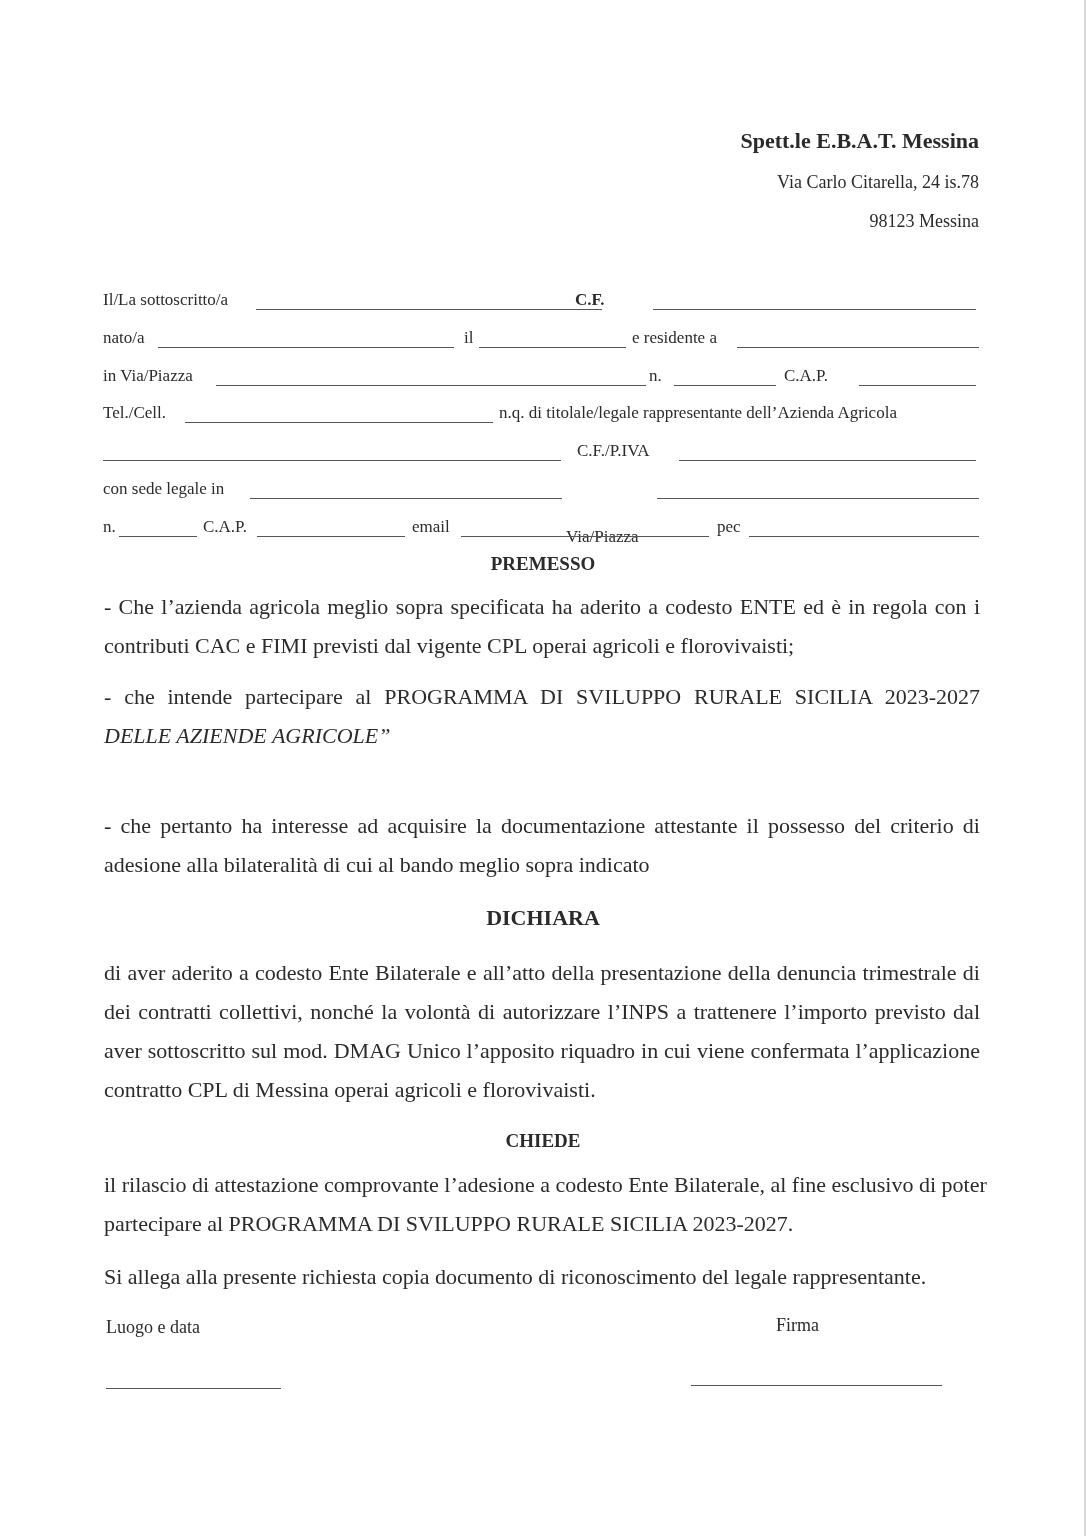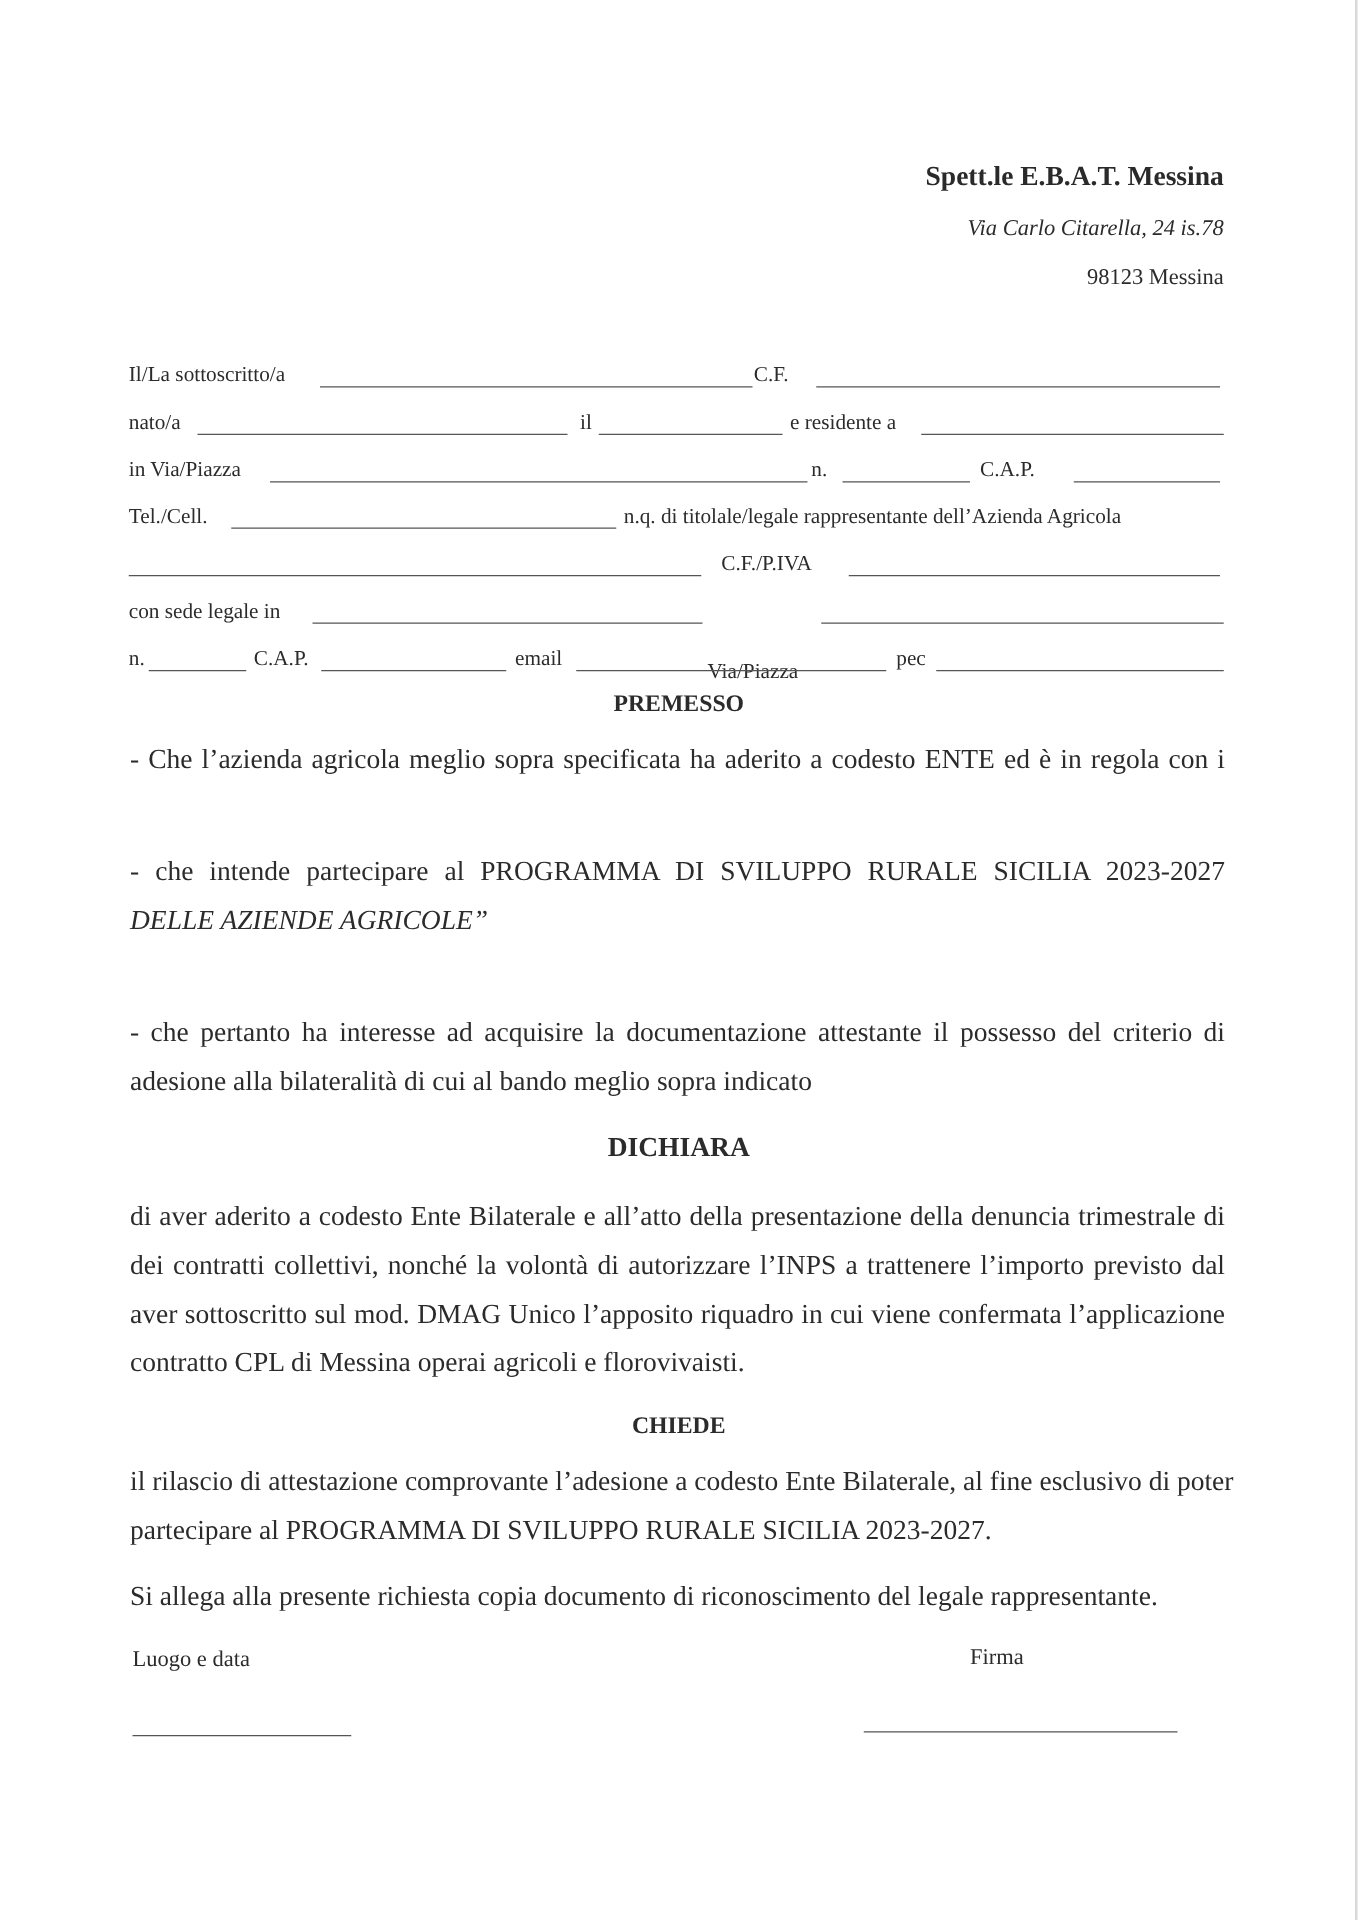--- a/index.html
+++ b/index.html
@@ -5,21 +5,21 @@
   html, body { margin: 0; padding: 0; background: #ffffff; }
   body {
     width: 1086px; height: 1536px; position: relative; overflow: hidden;
     font-family: "Liberation Serif", "DejaVu Serif", serif;
     color: #2b2b2b;
   }
   .page-edge-right { position: absolute; right: 0; top: 0; width: 2px; height: 1536px; background: #d8d8d8; }
   .abs { position: absolute; white-space: nowrap; }
   .addr { right: 107px; text-align: right; font-size: 18px; }
   .addr-title { font-size: 22px; font-weight: bold; top: 128px; right: 107px; color: #2a2a2a; }
-  .addr-line1 { top: 172px; font-style: italic; }
+  .addr-line1 { top: 172px; }
   .addr-line2 { top: 211px; }
 
   .row { position: absolute; left: 103px; width: 876px; height: 24px; font-size: 17px; }
   .row .lbl { position: absolute; top: 0; white-space: nowrap; }
   .row .ln { position: absolute; top: 19px; height: 0; border-bottom: 1.3px solid #555; }
 
   .heading { position: absolute; left: 0; width: 1086px; text-align: center; font-weight: bold; }
   .h-premesso { top: 553px; font-size: 19px; }
   .h-dichiara { top: 905px; font-size: 22px; }
   .h-chiede { top: 1130px; font-size: 19px; }
@@ -37,21 +37,21 @@
 
 <div class="page-edge-right"></div>
 
 <div class="abs addr-title">Spett.le E.B.A.T. Messina</div>
 <div class="abs addr addr-line1">Via Carlo Citarella, 24 is.78</div>
 <div class="abs addr addr-line2">98123 Messina</div>
 
 <div class="row" style="top:290px;">
   <span class="lbl" style="left:0;">Il/La sottoscritto/a</span>
   <span class="ln" style="left:153px;width:346px;"></span>
-  <span class="lbl" style="left:500px;">C.F.</span>
+  <span class="lbl" style="left:472px;font-weight:bold;">C.F.</span>
   <span class="ln" style="left:550px;width:323px;"></span>
 </div>
 
 <div class="row" style="top:328px;">
   <span class="lbl" style="left:0;">nato/a</span>
   <span class="ln" style="left:55px;width:296px;"></span>
   <span class="lbl" style="left:361px;">il</span>
   <span class="ln" style="left:376px;width:147px;"></span>
   <span class="lbl" style="left:529px;">e residente a</span>
   <span class="ln" style="left:634px;width:242px;"></span>
@@ -93,20 +93,21 @@
   <span class="lbl" style="left:309px;">email</span>
   <span class="ln" style="left:358px;width:248px;"></span>
   <span class="lbl" style="left:614px;">pec</span>
   <span class="ln" style="left:646px;width:230px;"></span>
 </div>
 
 <div class="heading h-premesso">PREMESSO</div>
 
 <div class="para" style="top:587px;">
   <span class="jl">- Che l’azienda agricola meglio sopra specificata ha aderito a codesto ENTE ed è in regola con i</span>
+  <span class="last">contributi CAC e FIMI previsti dal vigente CPL operai agricoli e florovivaisti;</span>
 </div>
 
 <div class="para" style="top:677px;">
   <span class="jl">- che intende partecipare al PROGRAMMA DI SVILUPPO RURALE SICILIA 2023-2027</span>
   <span class="last ital">DELLE AZIENDE AGRICOLE”</span>
 </div>
 
 <div class="para" style="top:806px;">
   <span class="jl">- che pertanto ha interesse ad acquisire la documentazione attestante il possesso del criterio di</span>
   <span class="last">adesione alla bilateralità di cui al bando meglio sopra indicato</span>

